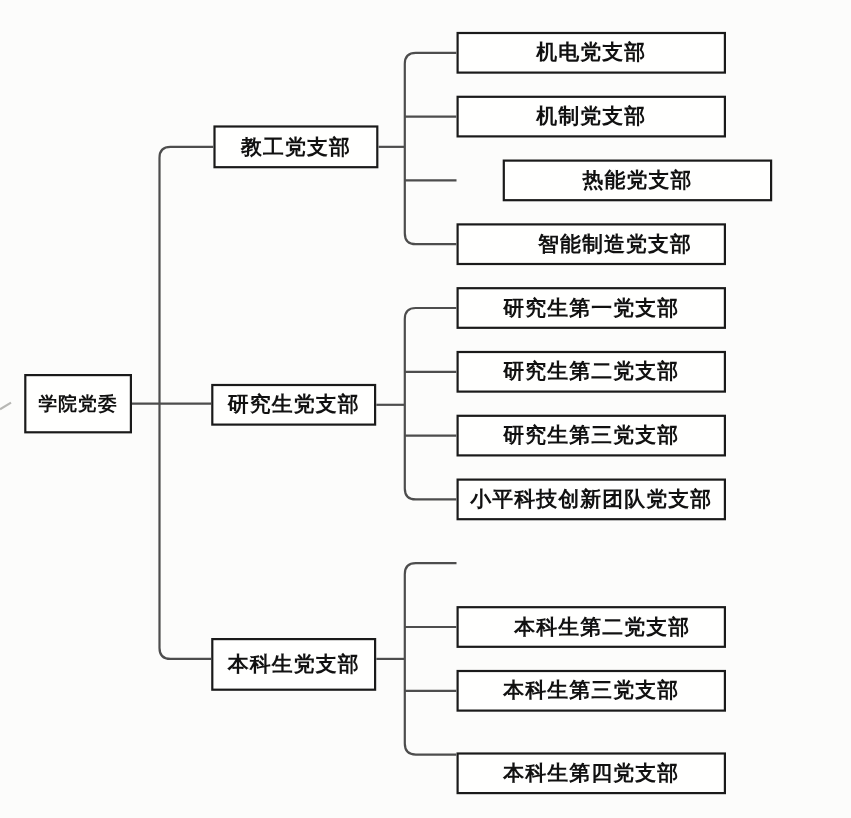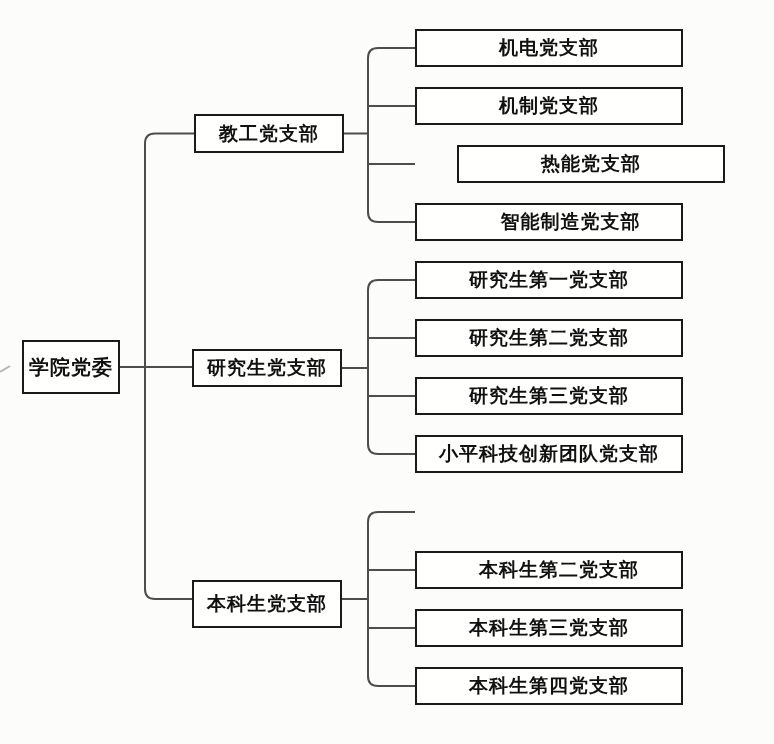--- a/index.html
+++ b/index.html
@@ -15,30 +15,30 @@
   }
   .wires{position:absolute;left:0;top:0;width:774px;height:744px;}
   .node{
     position:absolute;box-sizing:border-box;
     border:2px solid #1a1a1a;background:#fffffe;
     display:flex;align-items:center;justify-content:center;
     font-weight:bold;font-size:19px;color:#111;
     letter-spacing:1px;white-space:nowrap;
   }
   
-  .b-root{left:22px;top:340px;width:98px;height:54px;font-size:20px;}
+  .b-root{left:22px;top:340px;width:98px;height:54px;font-size:17px;}
   
   .b-p0{left:194px;top:114px;width:150px;height:39px;}
   .b-p1{left:192px;top:349px;width:150px;height:38px;}
   .b-p2{left:192px;top:580px;width:150px;height:48px;}
   
-  .leaf{left:415px;width:268px;height:38px;}
+  .leaf{left:415px;width:245px;height:38px;}
   .b-l00{top:29px;}  .b-l01{top:87px;}  .b-l02{top:145px;margin-left:42px;} .b-l03{top:203px;padding-left:43px;}
   .b-l10{top:261px;} .b-l11{top:319px;} .b-l12{top:377px;} .b-l13{top:435px;}
-  .b-l20{top:493px;} .b-l21{top:551px;padding-left:20px;} .b-l22{top:609px;} .b-l23{top:667px;}
+  .b-l20{top:493px;} .b-l21{top:551px;padding-left:20px;} .b-l22{top:609px;} .b-l23{top:684px;}
 </style>
 </head>
 <body>
 
 <div class="stage">
 
   <svg class="wires" viewBox="0 0 774 744" xmlns="http://www.w3.org/2000/svg">
     <g fill="none" stroke="#4d4d4d" stroke-width="2">
 
       <path d="M0 372 L10 366" stroke="#9a9a96" opacity="0.7"></path>

